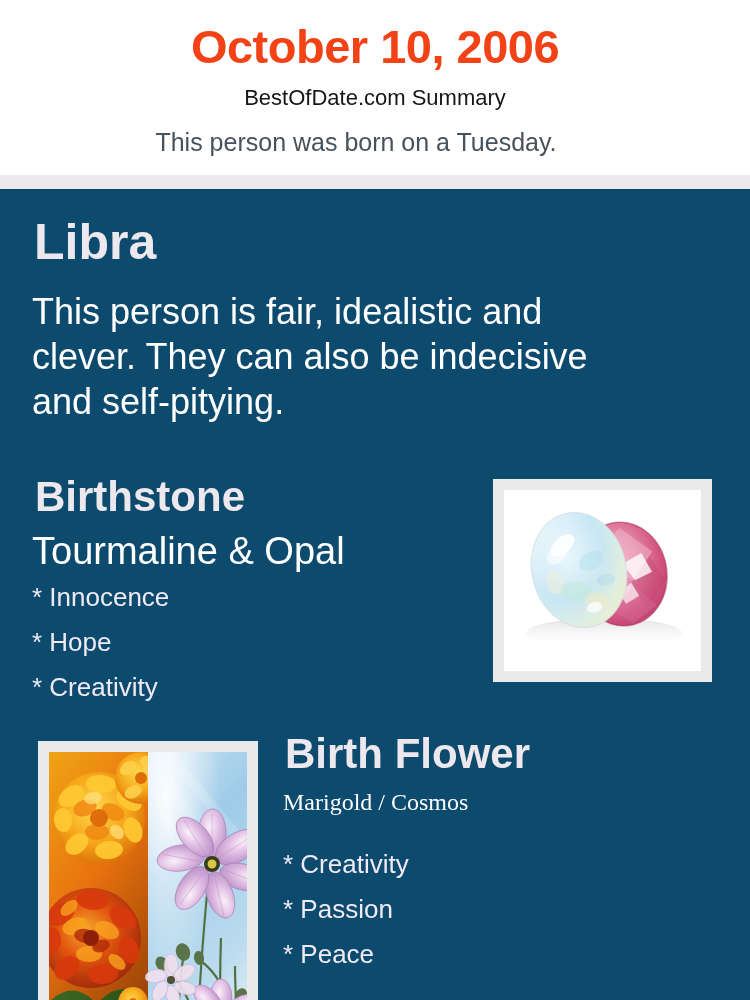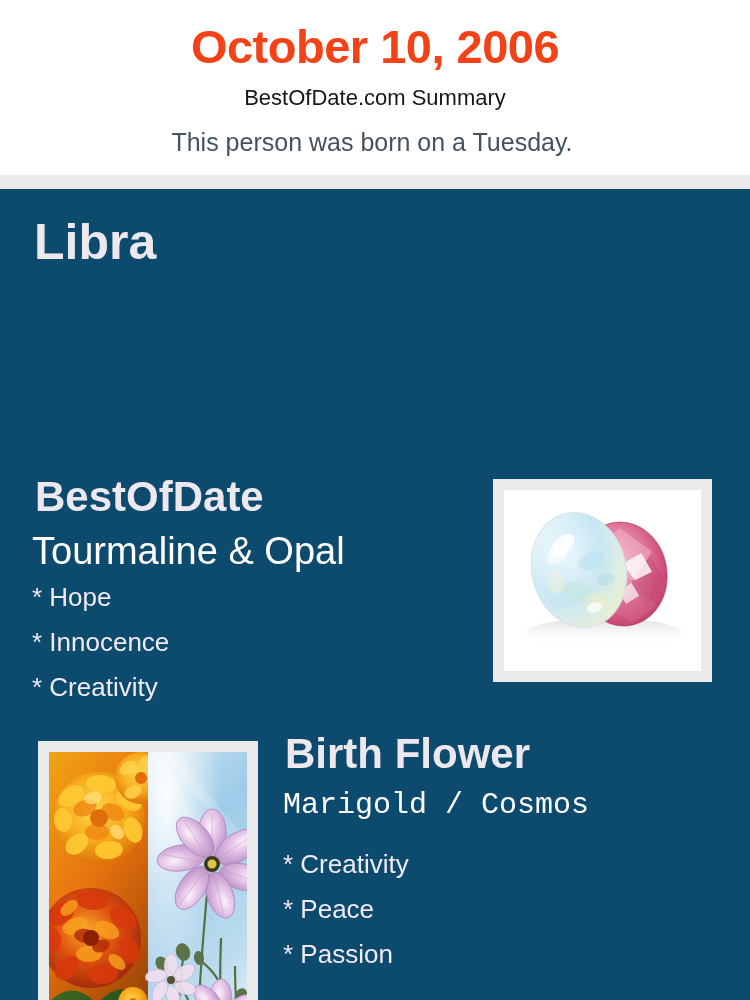--- a/index.html
+++ b/index.html
@@ -51,21 +51,21 @@
     top: 86px;
     width: 750px;
     font-size: 22px;
     font-weight: normal;
     color: #171717;
     line-height: 1.1;
     font-family: "Liberation Sans", sans-serif;
   }
   .header-born {
     position: absolute;
-    left: 16px;
+    left: 0;
     top: 129px;
     width: 712px;
     font-size: 25px;
     font-weight: normal;
     color: #46525c;
     line-height: 1.1;
     font-family: "Liberation Sans", sans-serif;
   }
   .header-divider {
     position: absolute;
@@ -153,25 +153,25 @@
     font-weight: bold;
     color: #ece8ee;
     line-height: 1;
     font-family: "Liberation Sans", sans-serif;
     text-align: right;
   }
   .flower-sub {
     position: absolute;
     left: 283px;
     top: 601px;
-    font-size: 30px;
+    font-size: 24px;
     font-weight: normal;
     color: #ffffff;
     line-height: 1;
-    font-family: Liberation Mono, monospace;
+    font-family: Liberation Serif, serif;
   }
   .flower-traits {
     position: absolute;
     left: 283px;
     top: 662px;
     width: 430px;
   }
   .flower-traits .trait {
     font-size: 26px;
     color: #f0eaf4;
@@ -235,26 +235,27 @@
   <div class="header">
     <div class="header-date">October 10, 2006</div>
     <div class="header-site">BestOfDate.com Summary</div>
     <div class="header-born">This person was born on a Tuesday.</div>
   </div>
   <div class="header-divider"></div>
 
   <div class="body-area">
 
     <div class="zodiac-name">Libra</div>
-
-    <div class="stone-title">BestOfDate</div>
+    <div class="zodiac-desc">This person is fair, idealistic and clever. They can also be indecisive and self-pitying.</div>
+
+    <div class="stone-title">Birthstone</div>
     <div class="stone-sub">Tourmaline &amp; Opal</div>
     <div class="stone-traits">
+      <div class="trait">* Innocence</div>
       <div class="trait">* Hope</div>
-      <div class="trait">* Innocence</div>
       <div class="trait">* Creativity</div>
     </div>
 
     <div class="photo-frame gem-frame">
       <div class="photo-inner gem-inner">
         <svg class="gem-svg" viewBox="0 0 197 181" xmlns="http://www.w3.org/2000/svg">
           <defs>
             <radialGradient id="opalG" cx="38%" cy="32%" r="78%">
               <stop offset="0%" stop-color="#ffffff"></stop>
               <stop offset="28%" stop-color="#e2f2fb"></stop>
@@ -314,22 +315,22 @@
             <ellipse cx="0" cy="0" rx="47" ry="58" fill="none" stroke="#cfe0e6" stroke-width="1.1" opacity="0.8"></ellipse>
           </g>
         </svg>
       </div>
     </div>
 
     <div class="flower-title">Birth Flower</div>
     <div class="flower-sub">Marigold / Cosmos</div>
     <div class="flower-traits">
       <div class="trait">* Creativity</div>
+      <div class="trait">* Passion</div>
       <div class="trait">* Peace</div>
-      <div class="trait">* Passion</div>
     </div>
 
     <div class="photo-frame flower-frame">
       <div class="photo-inner flower-inner">
         <svg class="flower-svg" viewBox="0 0 198 361" xmlns="http://www.w3.org/2000/svg">
           <defs>
             <linearGradient id="skyG" x1="0" y1="0" x2="0.3" y2="1">
               <stop offset="0%" stop-color="#cfe6f5"></stop>
               <stop offset="35%" stop-color="#9ecbe8"></stop>
               <stop offset="75%" stop-color="#bcdcee"></stop>

